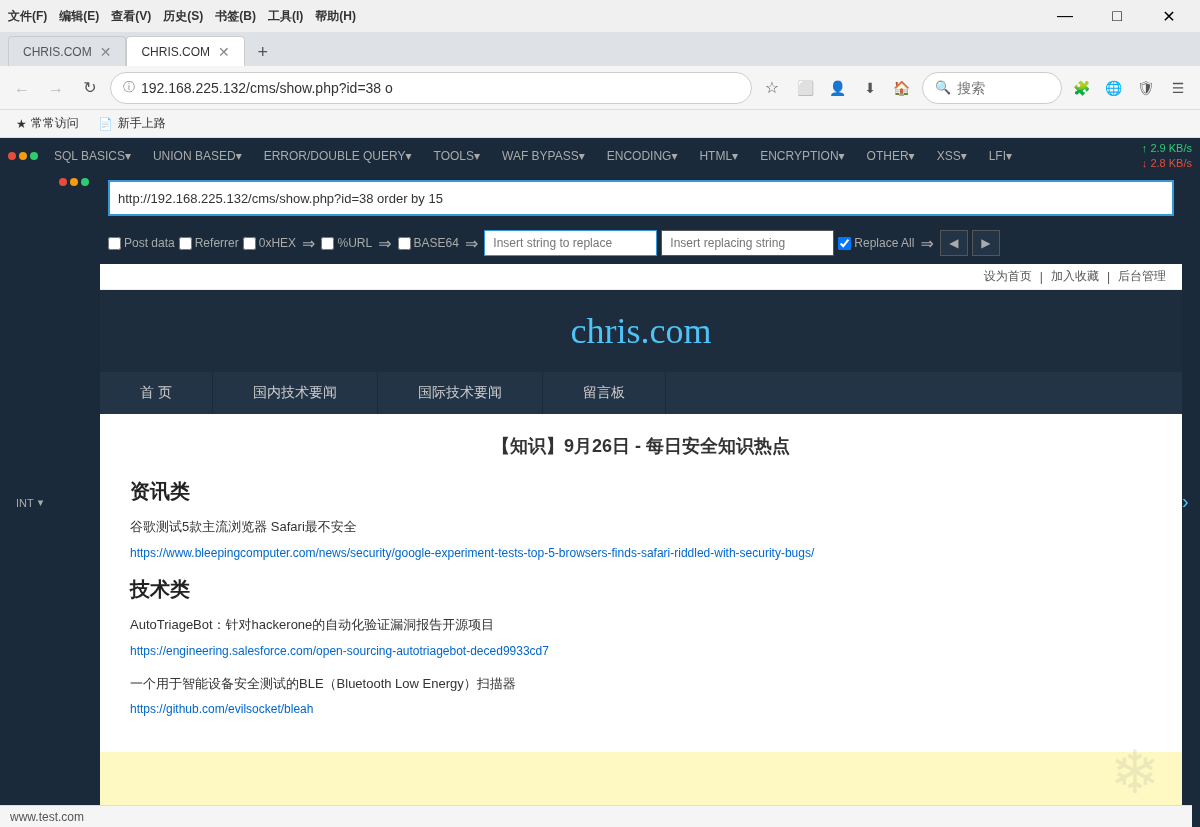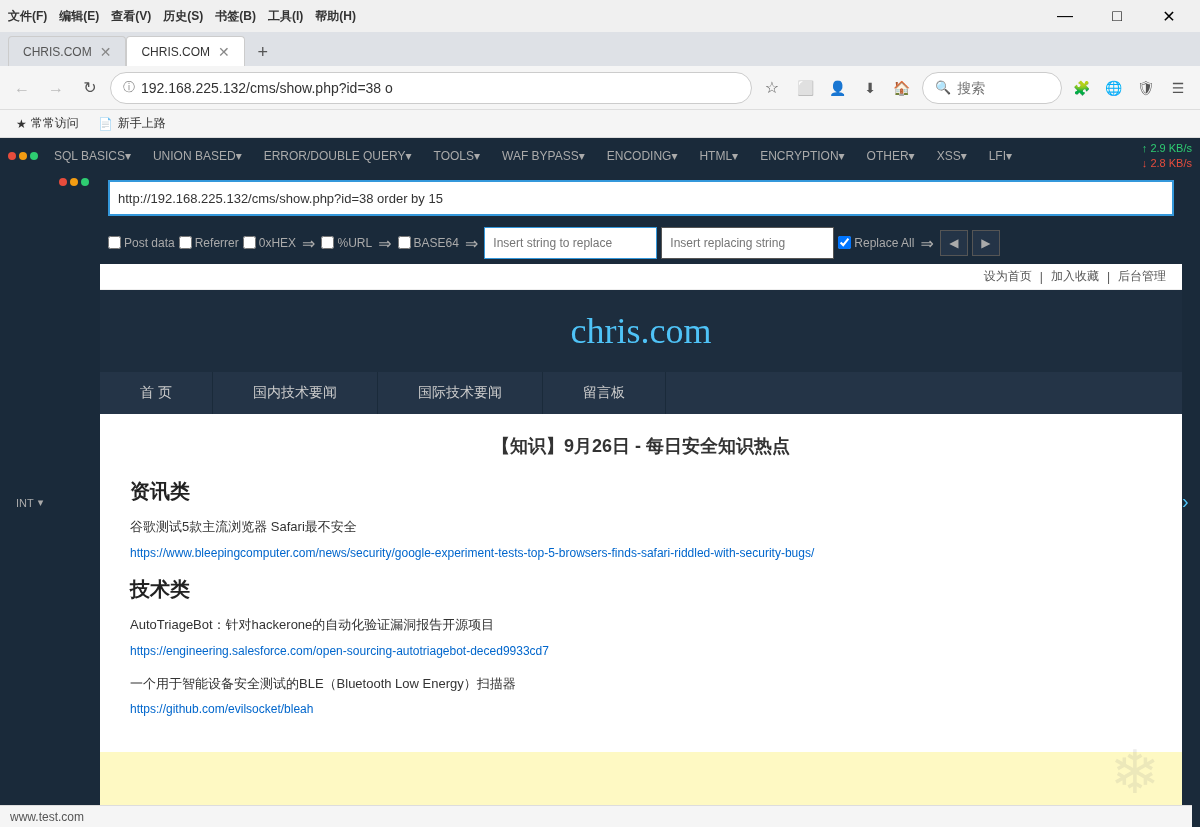--- a/index.html
+++ b/index.html
@@ -114,24 +114,24 @@
       flex: 1; background: white; border: 2px solid #3498db;
       padding: 4px 8px; font-size: 13px; color: #333; outline: none;
       height: 36px;
     }
 
     
     .replace-bar {
       background: #1a2a3a; display: flex; align-items: center; padding: 4px 8px; gap: 4px;
       flex-wrap: nowrap; height: 42px;
     }
-    .replace-checkbox { display: flex; align-items: flex-start; gap: 3px; font-size: 12px; color: #aaa; }
+    .replace-checkbox { display: flex; align-items: flex-end; gap: 3px; font-size: 12px; color: #aaa; }
     .replace-input {
       background: white; border: 1px solid #555; padding: 3px 8px;
-      font-size: 12px; color: #333; height: 32px; min-width: 80px;
+      font-size: 12px; color: #333; height: 26px; min-width: 80px;
     }
     .replace-input.highlight { border-color: #3498db; }
     .replace-arrow { color: #aaa; font-size: 16px; margin: 0 2px; }
     .arrow-btn {
       background: #243447; border: 1px solid #555; color: #aaa;
       width: 28px; height: 26px; cursor: pointer; font-size: 12px;
       display: flex; align-items: center; justify-content: center;
     }
 
     

